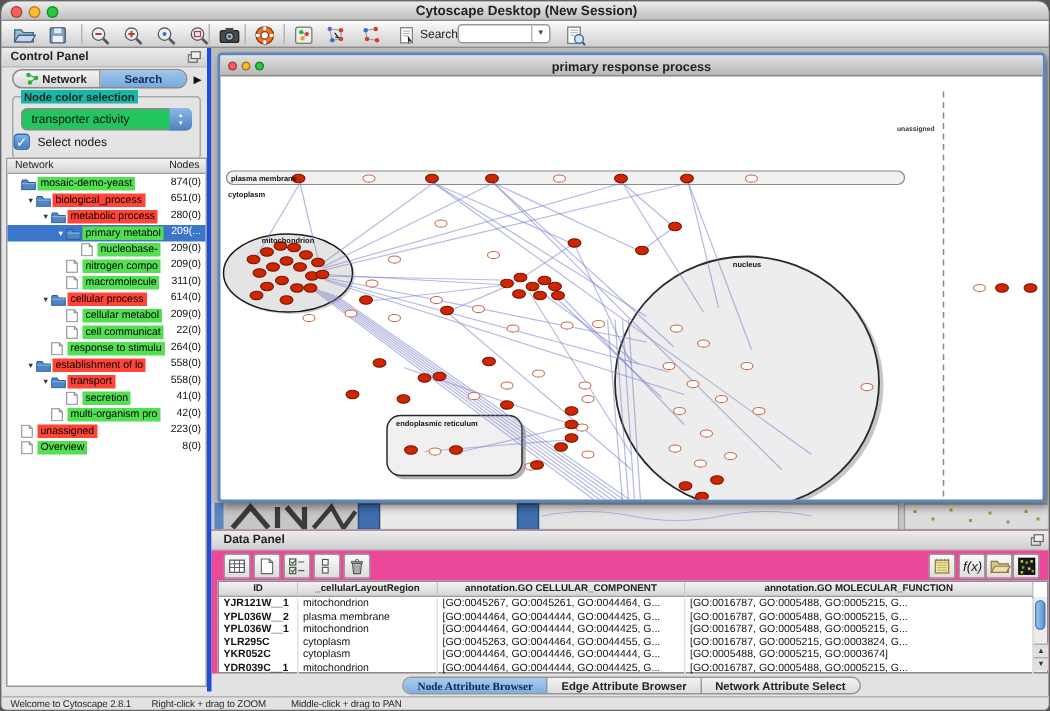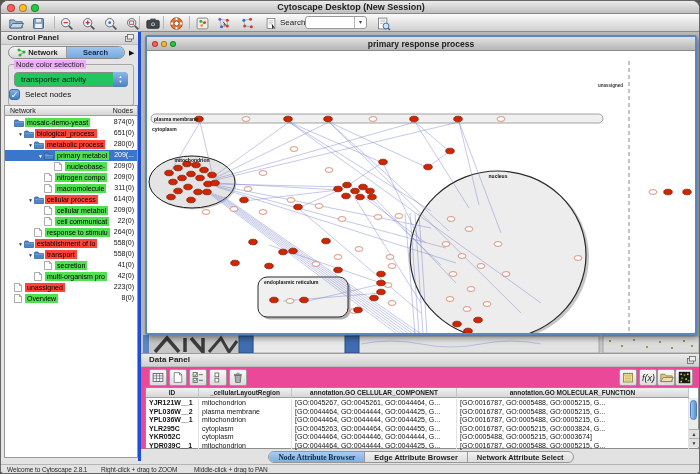--- a/index.html
+++ b/index.html
@@ -29,21 +29,21 @@
      border-bottom:1px solid #bcbcbc;}
   .cp-header .t{position:absolute;left:6px;top:1px;font-size:8px;font-weight:bold;color:#222;}
   .float-ic{position:absolute;width:9px;height:8px;}
   .cp-tabs{position:absolute;left:7px;top:14px;width:117px;height:13px;border:1px solid #8a8a8a;border-radius:7px;
      background:linear-gradient(#f4f4f4,#d8d8d8);display:flex;overflow:hidden;}
   .cp-tab{flex:1;display:flex;align-items:center;justify-content:center;gap:2px;font-size:7.5px;font-weight:bold;color:#222;}
   .cp-tab.sel{background:linear-gradient(#9ec6ee,#78a9dd);color:#0d2a4d;}
   .cp-tab + .cp-tab{border-left:1px solid #9a9a9a;}
   .cp-tab-arrow{position:absolute;left:128px;top:17px;font-size:7px;color:#111;}
   .groupbox{position:absolute;left:7px;top:32px;width:126px;height:42px;border:1px solid #a8a8a8;border-radius:3px;}
-  .groupbox .legend{position:absolute;left:5px;top:-5px;background:#f0abfc;padding:0 2px;font-size:7.5px;font-weight:normal;color:#222;}
+  .groupbox .legend{position:absolute;left:5px;top:-5px;background:#14b8a6;padding:0 2px;font-size:7.5px;font-weight:bold;color:#222;}
   .combo{position:absolute;left:5px;top:7px;width:114px;height:15px;background:#22c55e;border:1px solid #8a8a8a;border-radius:4px;}
   .combo .val{position:absolute;left:6px;top:2px;font-size:8px;color:#111;}
   .combo .cap{position:absolute;right:-1px;top:-1px;width:15px;height:15px;border-radius:0 4px 4px 0;
      background:linear-gradient(#8cb9ea,#4c7fc0);color:#fff;font-size:4px;text-align:center;line-height:4.5px;padding-top:3px;}
   .checkrow{position:absolute;left:8px;top:57px;height:11px;}
   .checkbox{position:absolute;left:0;top:0;width:11px;height:11px;border-radius:3px;border:1px solid #3a6cab;
      background:linear-gradient(#7db1e8,#3f7cc4);color:#fff;font-size:9px;line-height:10px;text-align:center;}
   .checklabel{position:absolute;left:16px;top:1px;font-size:8px;color:#111;white-space:nowrap;}
   .treebox{position:absolute;left:3px;top:73px;width:134px;height:353px;background:#fff;border:1px solid #9a9a9a;}
   .tree-head{position:absolute;left:0;top:0;width:100%;height:10px;background:linear-gradient(#f4f4f4,#d4d4d4);

